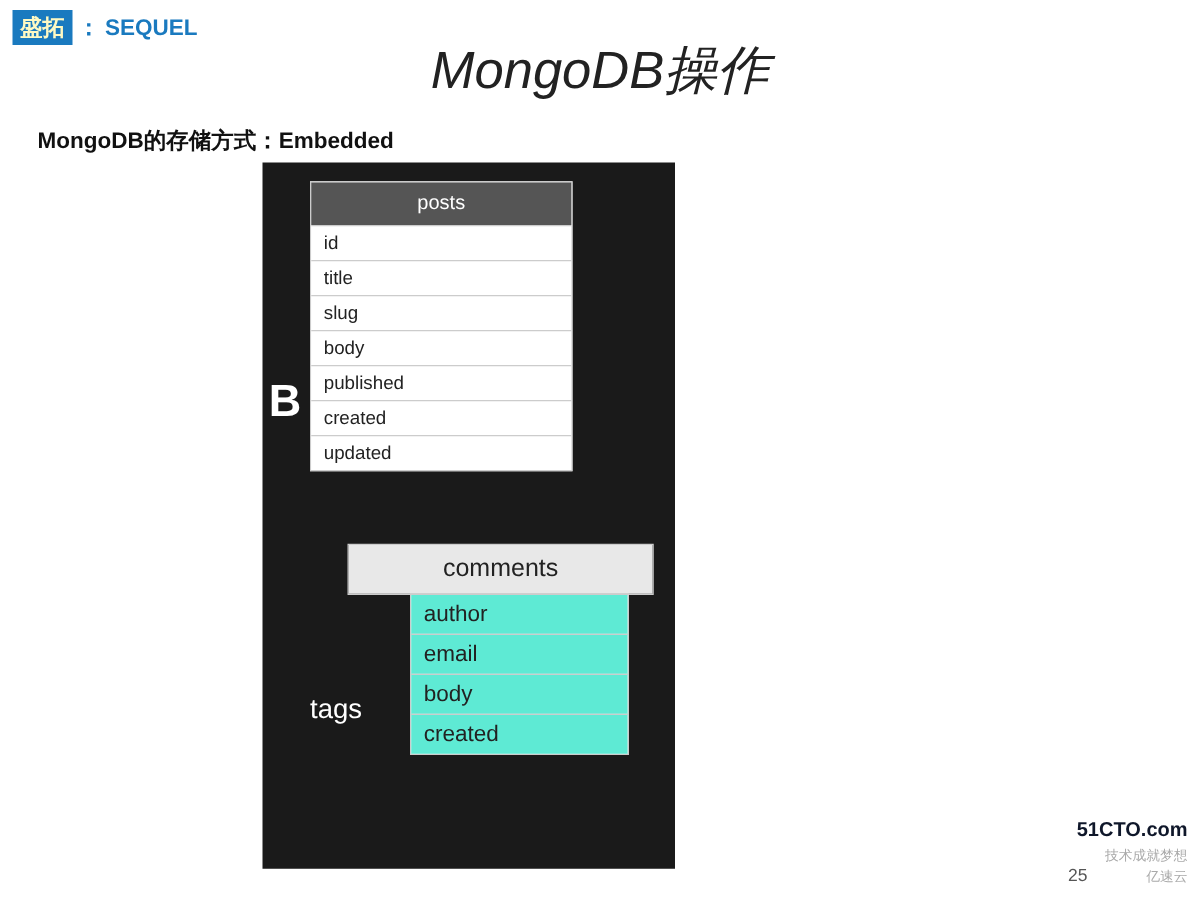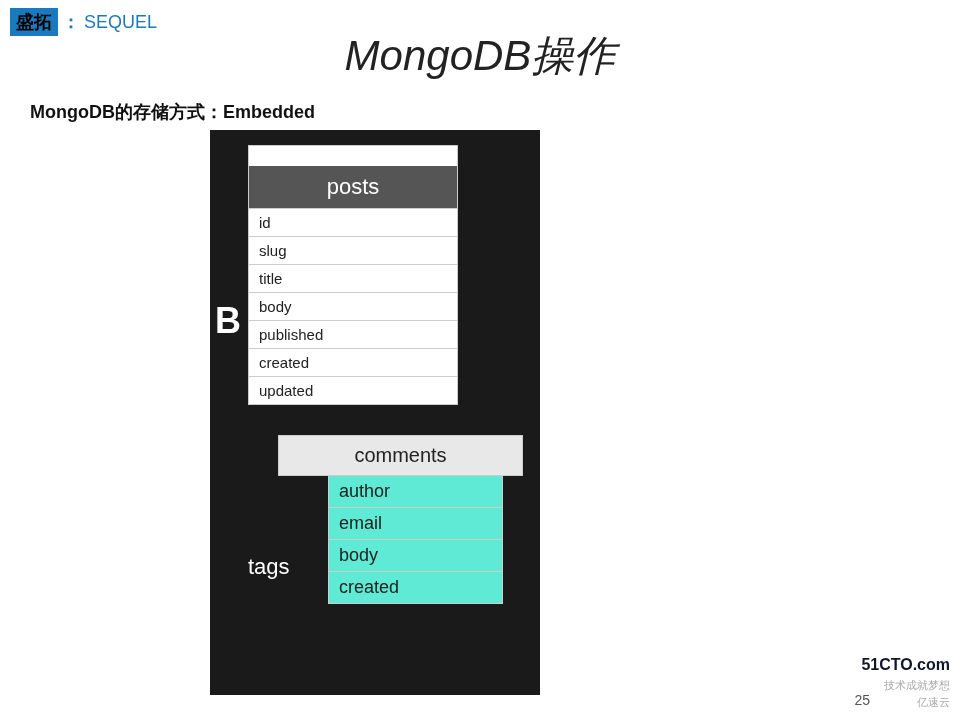--- a/index.html
+++ b/index.html
@@ -16,28 +16,28 @@
     .header {
       position: absolute;
       top: 8px;
       left: 10px;
       display: flex;
       align-items: center;
       gap: 4px;
     }
     .logo-box {
       background: #1a7abf;
-      color: #000000;
+      color: #fef9c3;
       font-weight: bold;
       font-size: 18px;
       padding: 2px 6px;
     }
     .logo-sequel {
       color: #1a7abf;
-      font-weight: normal;
+      font-weight: bold;
       font-size: 18px;
     }
     .logo-colon {
       color: #1a7abf;
       font-weight: bold;
       font-size: 18px;
     }
 
     
     .watermark {
@@ -107,24 +107,23 @@
       top: 145px;
       left: 248px;
       width: 210px;
       background: white;
       border: 1px solid #ccc;
     }
     .table-header {
       background: #555;
       color: white;
       text-align: center;
-      font-size: 22px;
+      font-size: 16px;
       padding: 8px 0;
       font-weight: normal;
-      margin-top: 20px;
     }
     .table-row {
       border-top: 1px solid #ccc;
       padding: 5px 10px;
       font-size: 15px;
       color: #222;
       background: white;
     }
     .table-row:first-of-type {
       border-top: none;
@@ -202,22 +201,22 @@
 
 <div class="subtitle">MongoDB的存储方式：Embedded</div>
 
 <div class="dark-panel"></div>
 
 <div class="letter-b">B</div>
 
 <div class="posts-table">
   <div class="table-header">posts</div>
   <div class="table-row">id</div>
+  <div class="table-row">title</div>
   <div class="table-row">slug</div>
-  <div class="table-row">title</div>
   <div class="table-row">body</div>
   <div class="table-row">published</div>
   <div class="table-row">created</div>
   <div class="table-row">updated</div>
 </div>
 
 <div class="comments-box">
   <div class="comments-header">comments</div>
 </div>
 

